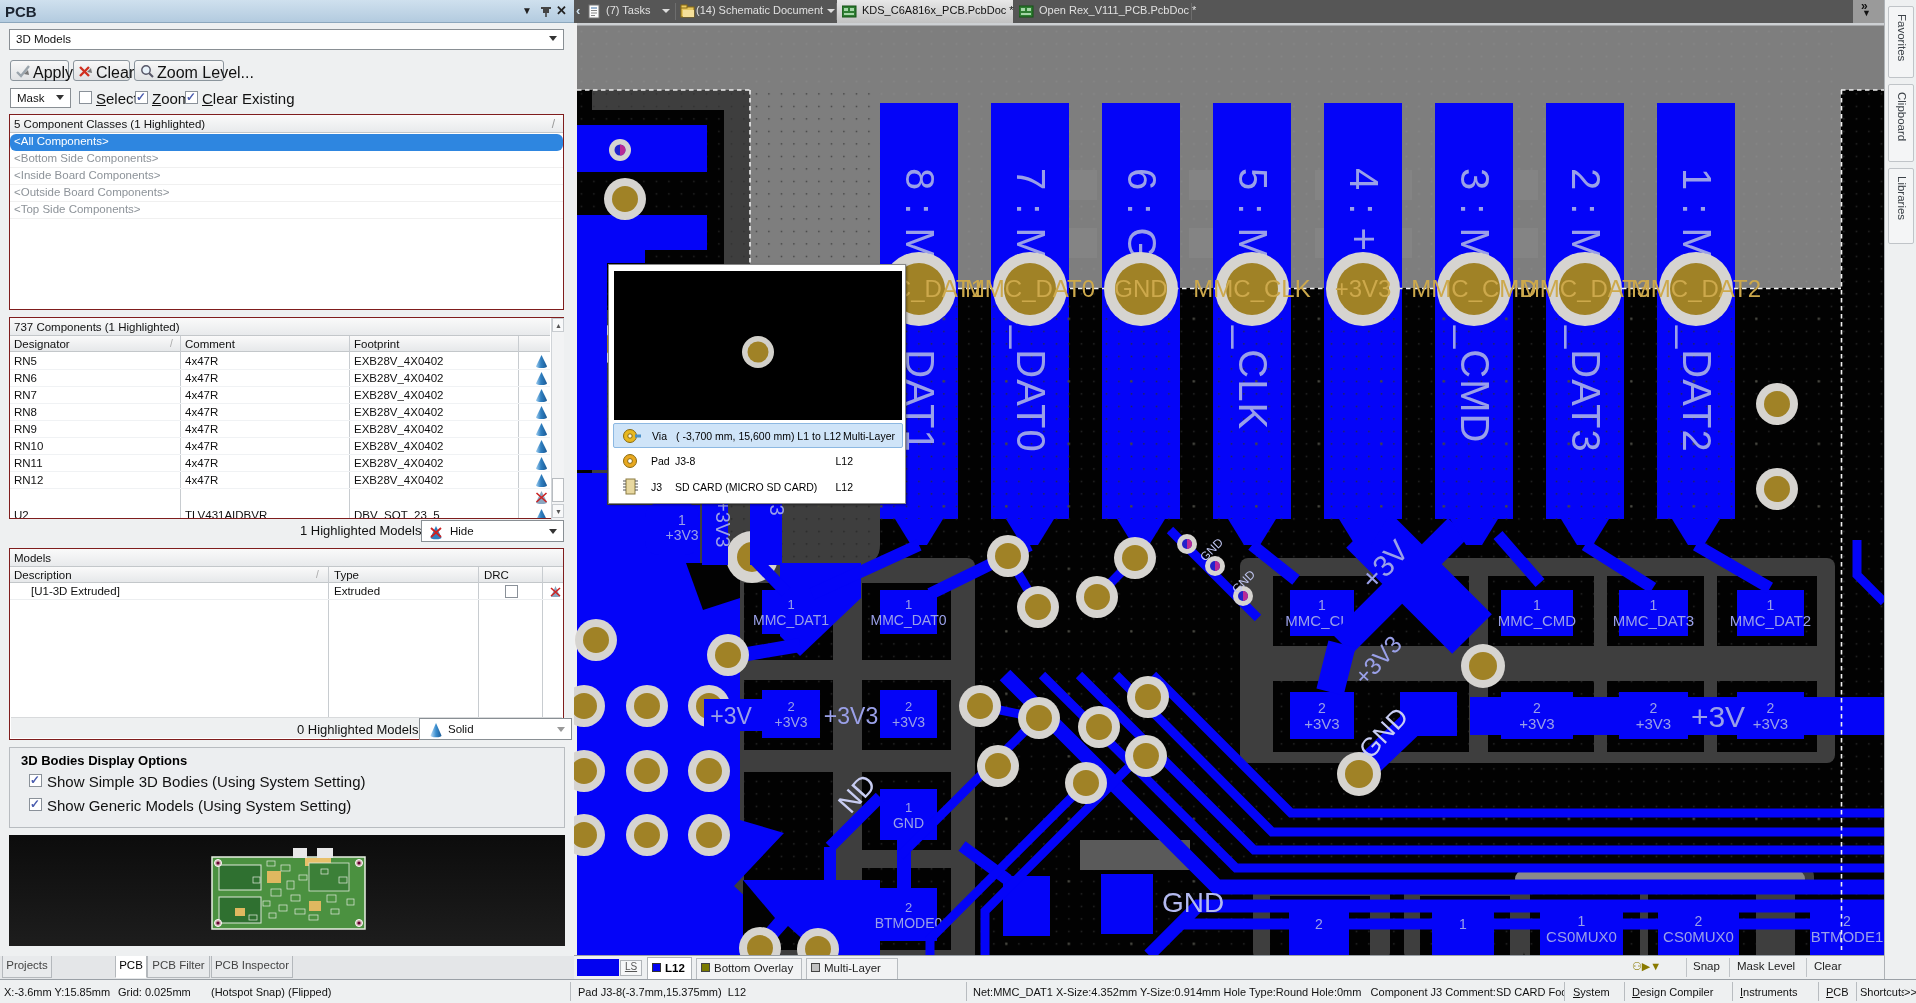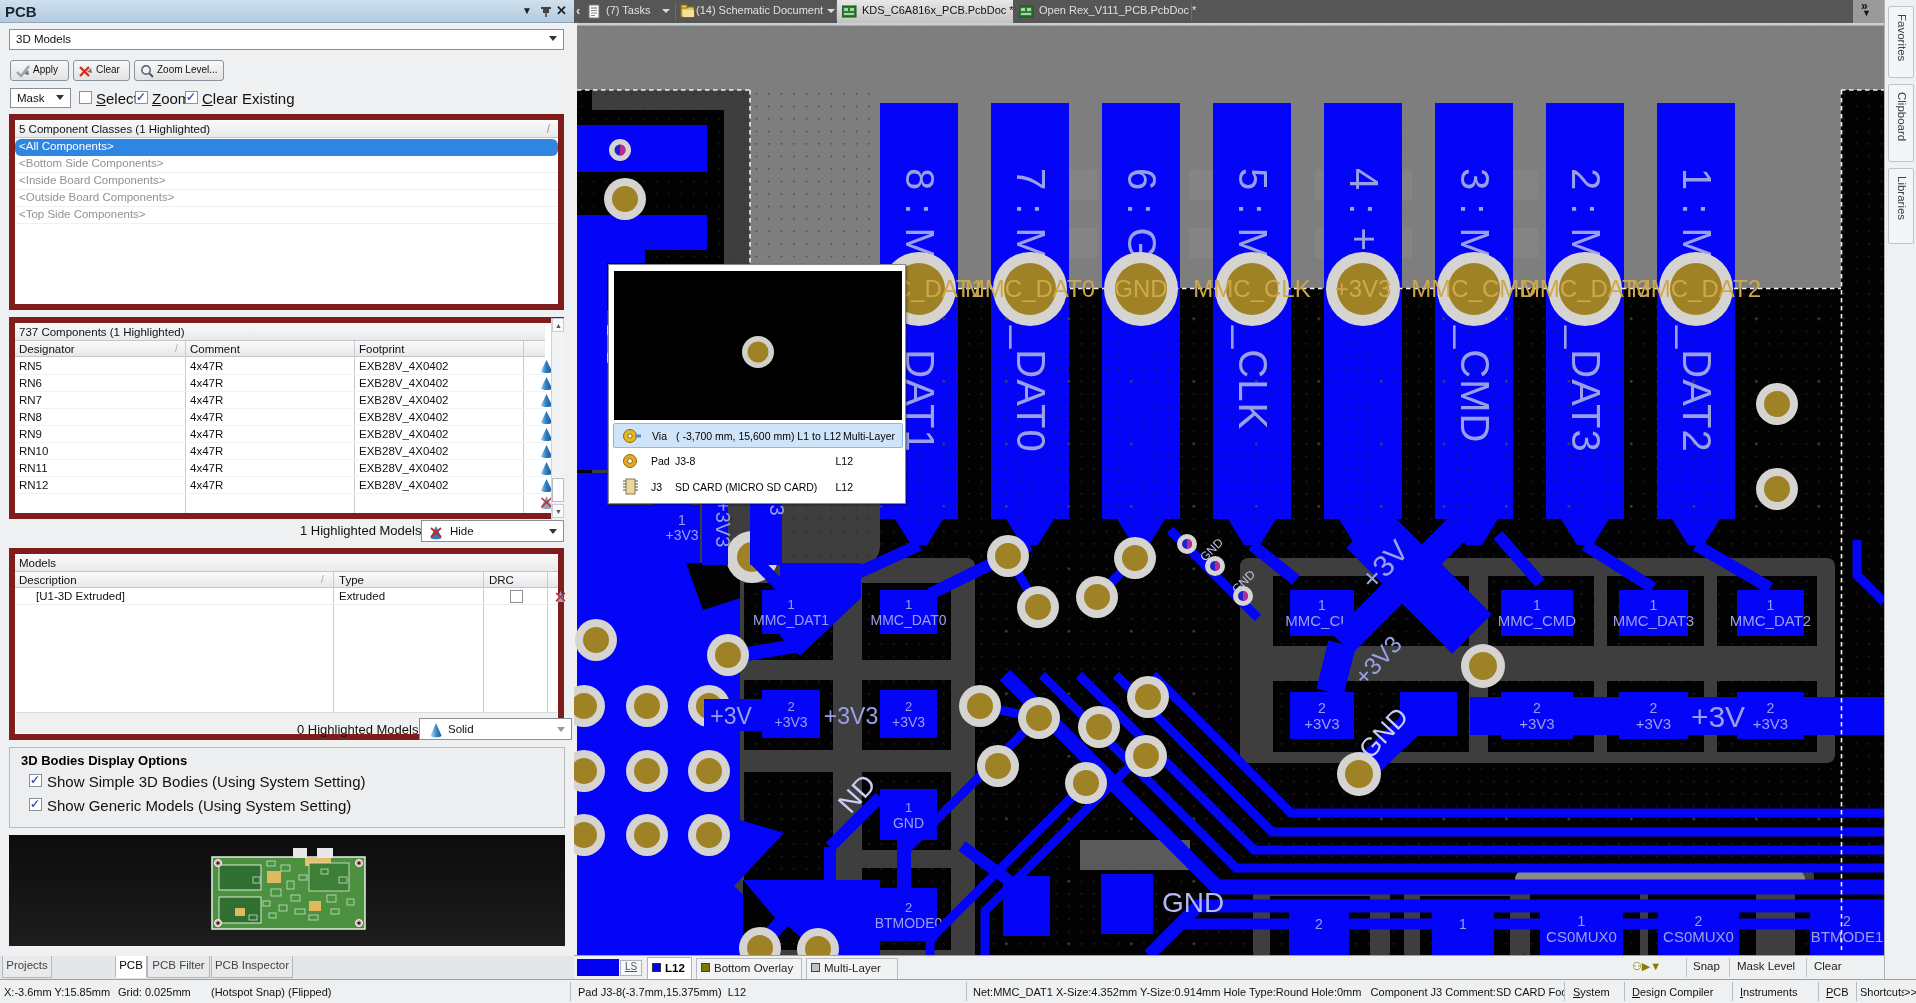--- a/index.html
+++ b/index.html
@@ -11,27 +11,27 @@
 #panel { position:absolute; left:0; top:0; width:574px; height:979px; background:#eef0f1; }
 #panelhead { position:absolute; left:0; top:0; width:574px; height:23px;
   background:linear-gradient(#cfe0ee,#b3cbdf); border-bottom:1px solid #8ca7bd; }
 #panelhead .title { position:absolute; left:5px; top:3px; font-size:15px; font-weight:bold; color:#1b2430; }
 #panelhead .ico { position:absolute; top:4px; color:#222; font-size:12px; }
 .combo { position:absolute; background:#fff; border:1px solid #898f94; }
 .combo .txt { position:absolute; left:6px; top:3px; font-size:11.5px; color:#111; }
 .combo .arr { position:absolute; right:6px; top:6px; width:0; height:0;
   border-left:4px solid transparent; border-right:4px solid transparent; border-top:5px solid #333; }
 .btn { position:absolute; height:21px; background:linear-gradient(#f8f8f8,#e0e2e4);
-  border:1px solid #8a949c; border-radius:3px; font-size:10px; color:#111; }
+  border:1px solid #8a949c; border-radius:3px; font-size:16px; color:#111; }
 .btn span.lab { position:absolute; left:22px; top:3px; white-space:nowrap; }
 .cb { position:absolute; width:13px; height:13px; background:#fff; border:1px solid #8a9199; }
 .cb.checked::after { content:"\2713"; position:absolute; left:0px; top:-2px; font-size:12px;
   font-weight:bold; color:#4a5cae; }
 .cblabel { position:absolute; font-size:15px; color:#111; white-space:nowrap; }
-.listbox { position:absolute; background:#fff; border:6px solid #7f1d1d; }
+.listbox { position:absolute; background:#fff; border:1px solid #7f1d1d; }
 .lhead { position:absolute; left:0; top:0; right:0; height:18px;
   background:linear-gradient(#fafafa,#e8eaec); border-bottom:1px solid #c3c7ca; }
 .lhead .t { position:absolute; left:4px; top:3px; font-size:11.5px; color:#111; }
 .row { position:absolute; left:0; right:0; height:17px; font-size:11.5px; color:#8d9399; }
 .row.sel { background:#2e86e0; color:#fff; }
 .colsep { position:absolute; top:0; bottom:0; width:1px; background:#c8ccd0; }
 .tabrow { position:absolute; left:0; top:956px; width:574px; height:23px; background:#e4e6e8; }
 .btab { position:absolute; top:0; height:22px; background:#e8eaec; border:1px solid #b4b8bc;
   border-top:none; font-size:11.5px; color:#444; text-align:center; }
 .btab.active { background:#fff; color:#000; border-bottom:1px solid #fff; }

